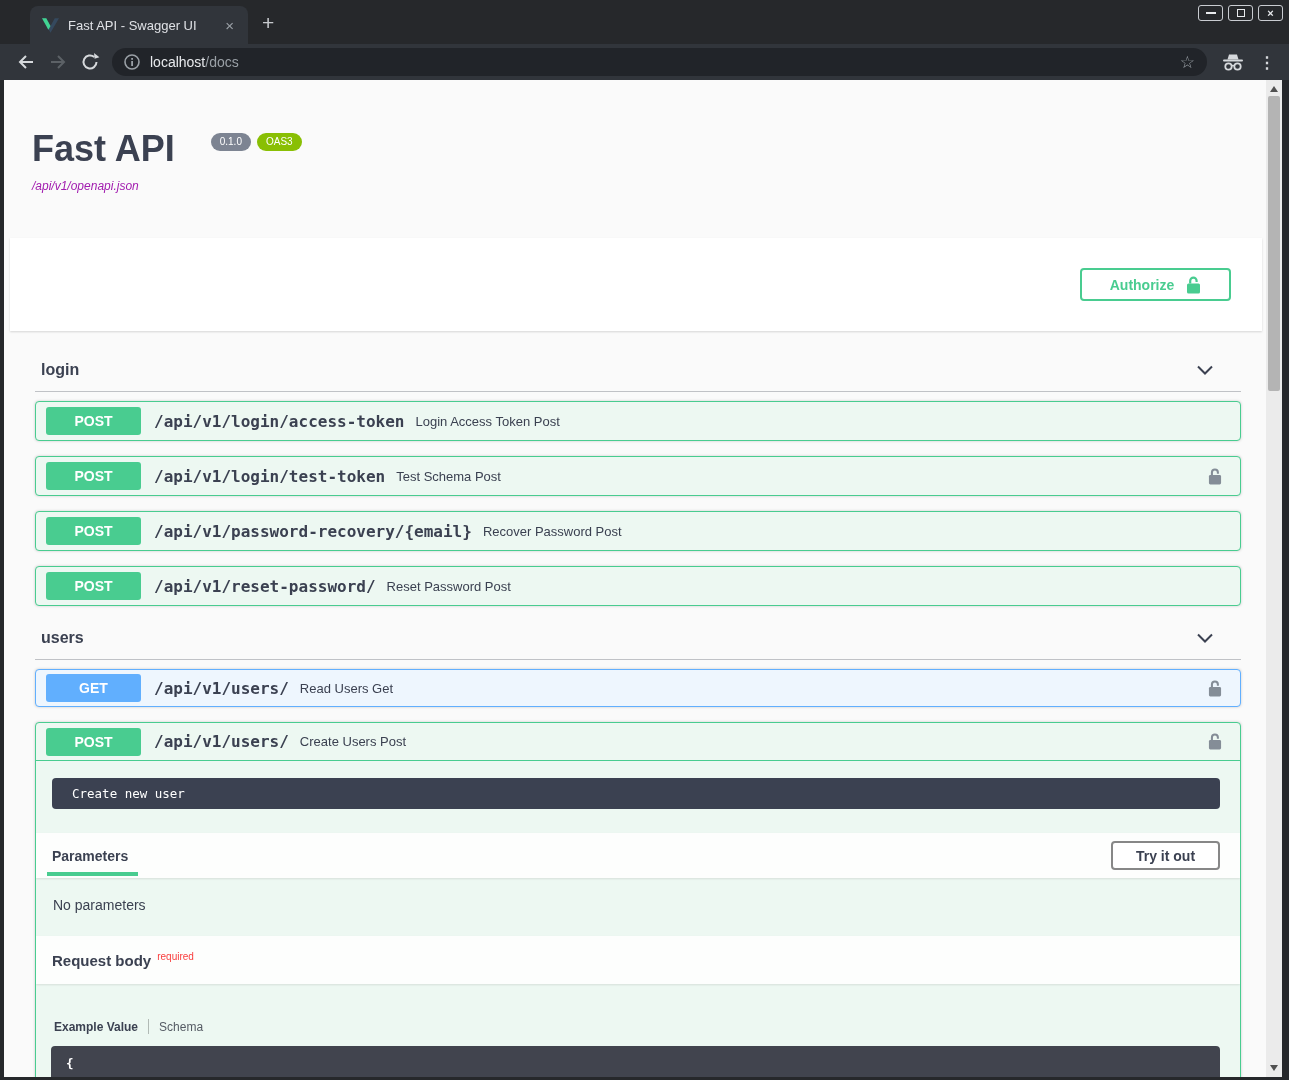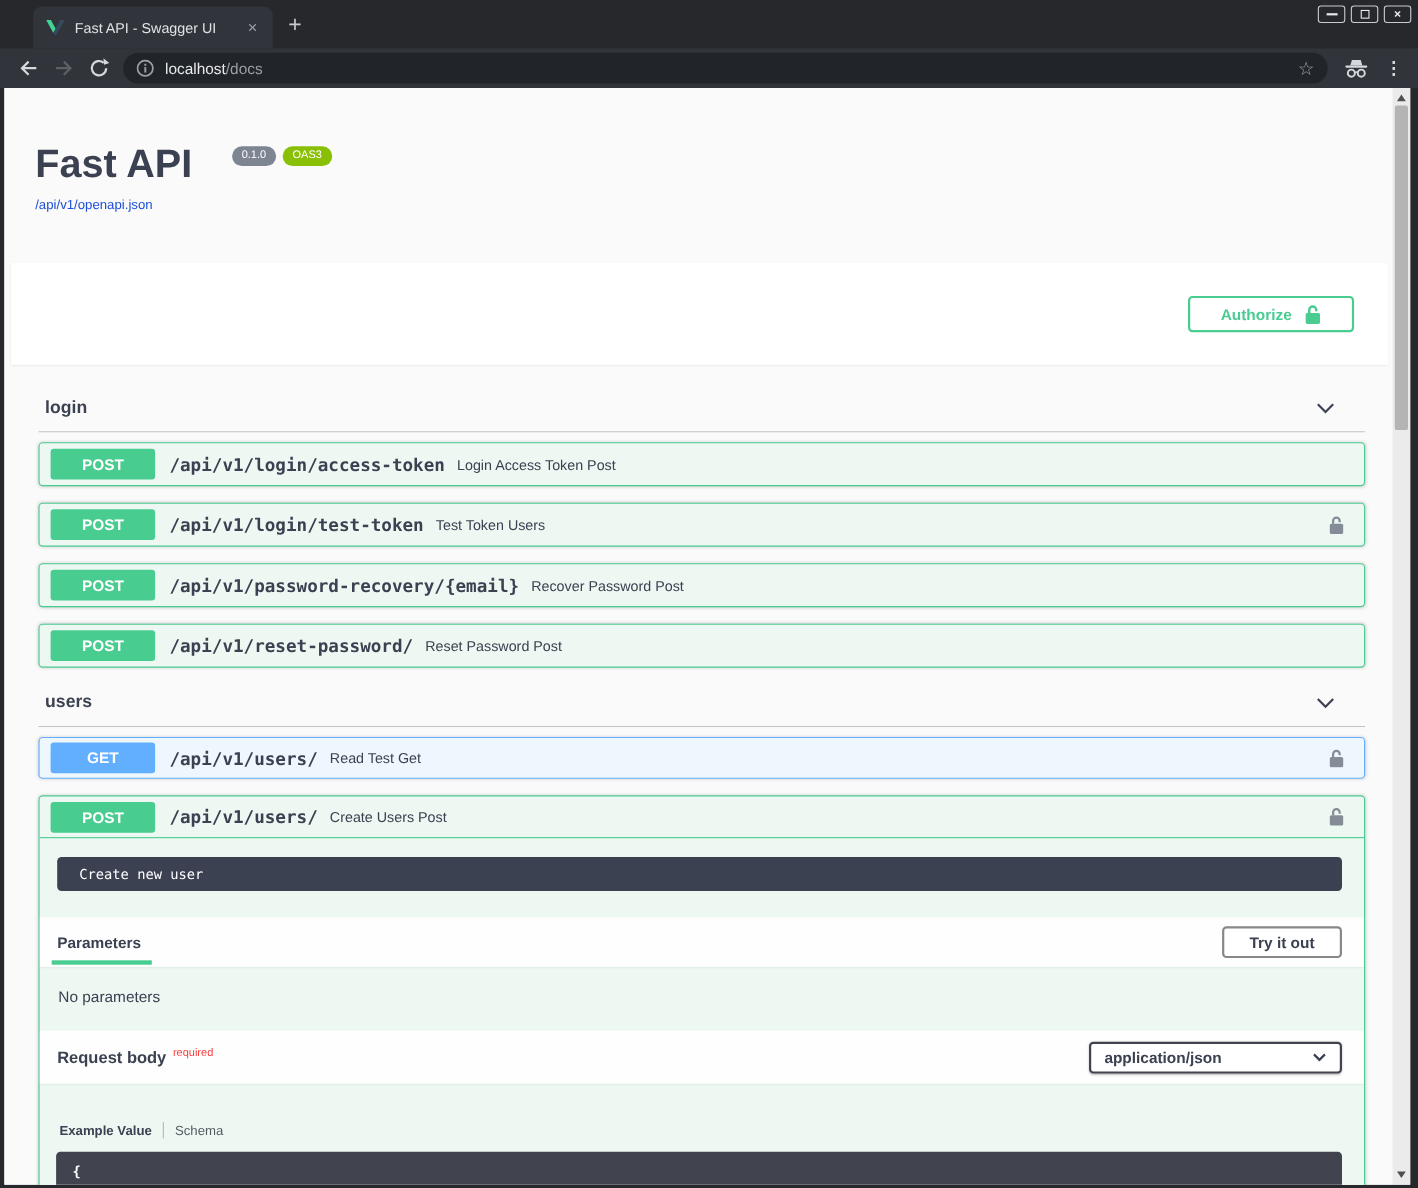--- a/index.html
+++ b/index.html
@@ -45,21 +45,21 @@
   .sb-down { position:absolute; bottom:6px; left:4px; width:0; height:0;
            border-left:4px solid transparent; border-right:4px solid transparent; border-top:6px solid #505050; }
 
   
   .info-block { padding:48px 0 0 28px; }
   .api-title { font-size:36px; font-weight:bold; color:#3b4151; display:flex; align-items:flex-start; line-height:42px;gap:24px; }
   .badges { display:flex; gap:6px; margin:5px 0 0 12px; }
   .badge { color:#fff; font-size:10px; font-weight:normal; padding:3px 9px; border-radius:14px; line-height:12px; }
   .badge-version { background:#7d8492; }
   .badge-oas { background:#89bf04; }
-  .spec-link { display:inline-block; margin-top:9px; color:#1d4ed8; font-size:12px; text-decoration:none; }
+  .spec-link { display:inline-block; margin-top:9px; color:#a21caf; font-size:12px; text-decoration:none;font-style:italic; }
 
   .scheme-container { background:#fff; box-shadow:0 1px 2px 0 rgba(0,0,0,.15);
                       margin:44px 4px 0 6px; height:93px; position:relative; }
   .authorize-btn { position:absolute; top:30px; right:31px; width:151px; height:33px; background:transparent;
                    border:2px solid #49cc90; border-radius:4px; color:#49cc90; font-weight:bold; font-size:14px;
                    font-family:"Liberation Sans",sans-serif; display:flex; align-items:center; justify-content:center; gap:12px; cursor:pointer; }
 
   
   .wrapper { padding:0 25px 0 31px; }
   .sec-head { display:flex; align-items:center; justify-content:space-between;
@@ -205,21 +205,21 @@
 
           <div class="opblock post">
             <span class="method-badge post">POST</span>
             <span class="op-path">/api/v1/login/access-token</span>
             <span class="op-summary">Login Access Token Post</span>
           </div>
 
           <div class="opblock post">
             <span class="method-badge post">POST</span>
             <span class="op-path">/api/v1/login/test-token</span>
-            <span class="op-summary">Test Token Users</span>
+            <span class="op-summary">Test Schema Post</span>
             <span class="op-lock">
               <svg width="14" height="17" viewBox="0 0 15 18">
                 <rect x="1" y="7.5" width="13" height="10" rx="1.5" fill="#848d97"></rect>
                 <path d="M4.2 7.5 V4.8 a3.2 3.2 0 0 1 6.4 0 V6" fill="none" stroke="#848d97" stroke-width="2.2"></path>
               </svg>
             </span>
           </div>
 
           <div class="opblock post">
             <span class="method-badge post">POST</span>
@@ -238,21 +238,21 @@
           <span class="sec-title">users</span>
           <svg class="chev" width="20" height="18" viewBox="0 0 20 18">
             <path d="M3 5.5 l7 7 7-7" stroke="#3b4151" stroke-width="2" fill="none"></path>
           </svg>
         </div>
         <div class="ops">
 
           <div class="opblock get" style="height:38px;">
             <span class="method-badge get">GET</span>
             <span class="op-path">/api/v1/users/</span>
-            <span class="op-summary">Read Test Get</span>
+            <span class="op-summary">Read Users Get</span>
             <span class="op-lock">
               <svg width="14" height="17" viewBox="0 0 15 18">
                 <rect x="1" y="7.5" width="13" height="10" rx="1.5" fill="#848d97"></rect>
                 <path d="M4.2 7.5 V4.8 a3.2 3.2 0 0 1 6.4 0 V6" fill="none" stroke="#848d97" stroke-width="2.2"></path>
               </svg>
             </span>
           </div>
 
           <div class="opblock-open">
             <div class="summary-row">
@@ -274,26 +274,20 @@
               <span class="params-underline"></span>
               <button class="tryout-btn">Try it out</button>
             </div>
 
             <div class="no-params">No parameters</div>
 
             <div class="sec-header reqbody">
               <span class="reqbody-title">
                 <span>Request body</span><span class="required-flag">required</span>
               </span>
-              <div class="content-type-select">
-                <span>application/json</span>
-                <svg width="13" height="9" viewBox="0 0 13 9">
-                  <path d="M1.5 1.5 l5 5 5-5" stroke="#3b4151" stroke-width="2" fill="none"></path>
-                </svg>
-              </div>
             </div>
 
             <div class="model-example">
               <div class="me-tabs">
                 <span class="me-tab-active">Example Value</span>
                 <span class="me-sep"></span>
                 <span class="me-tab">Schema</span>
               </div>
               <div class="code-block">{</div>
             </div>

